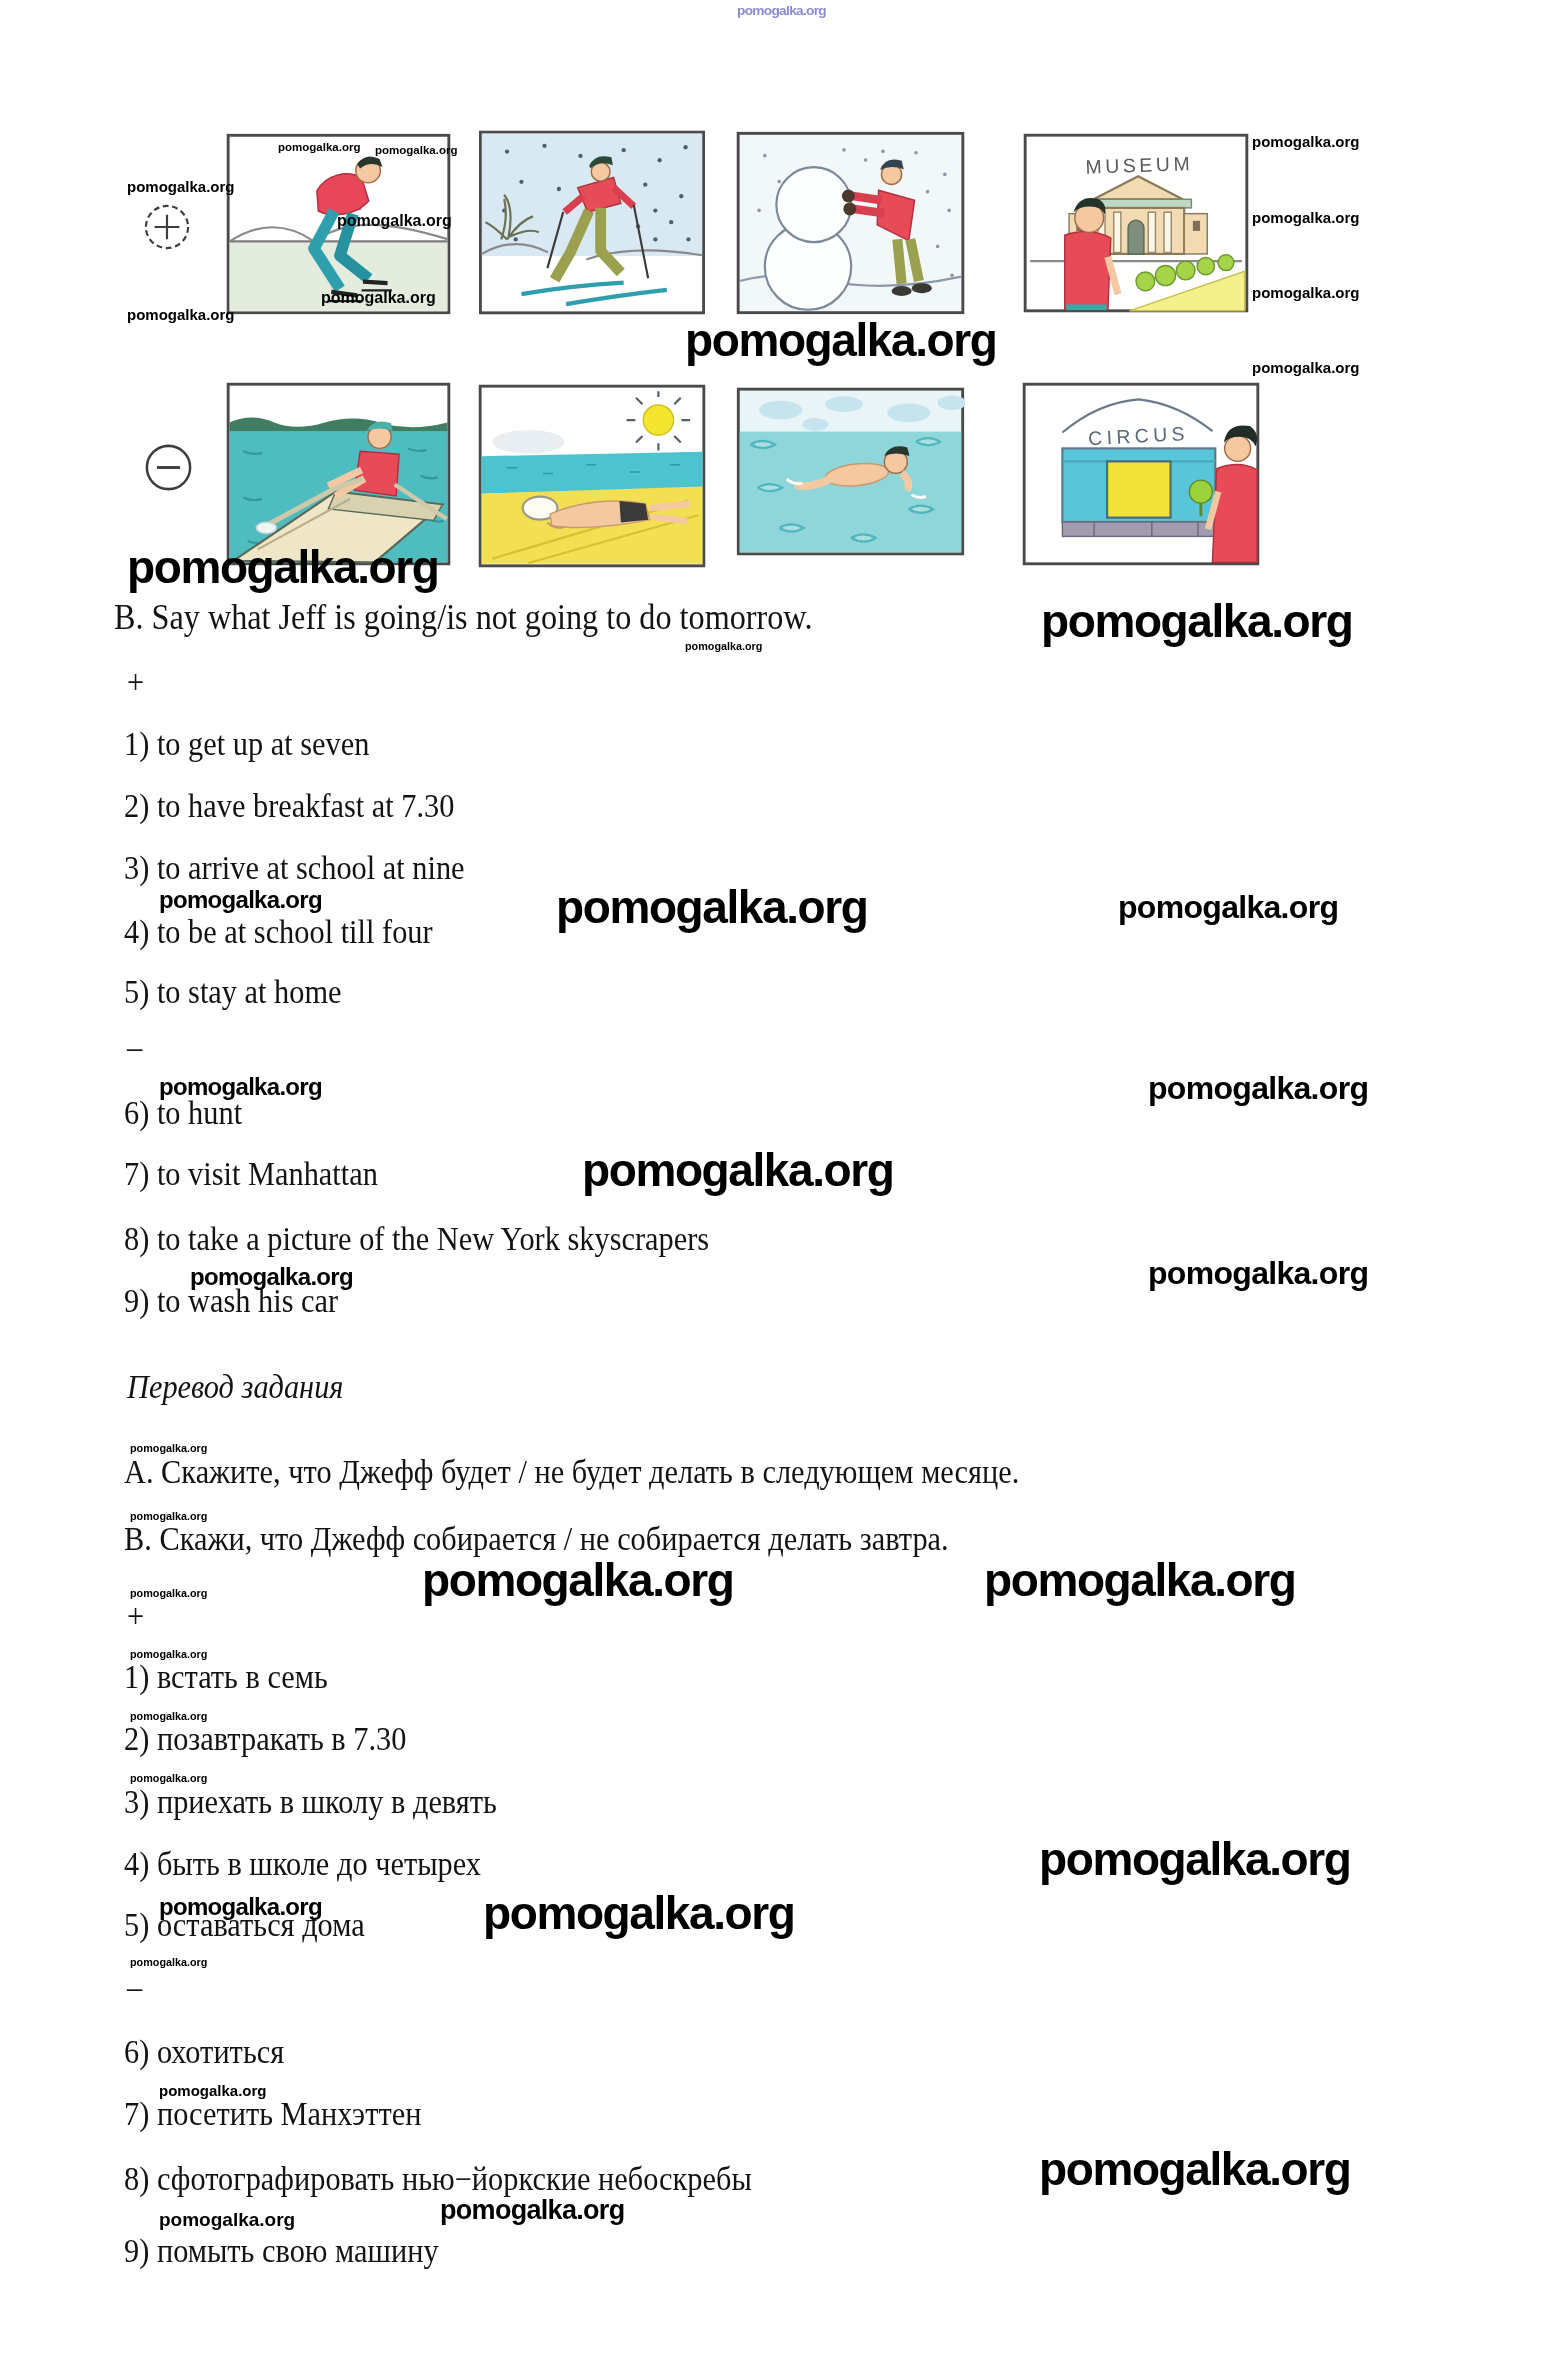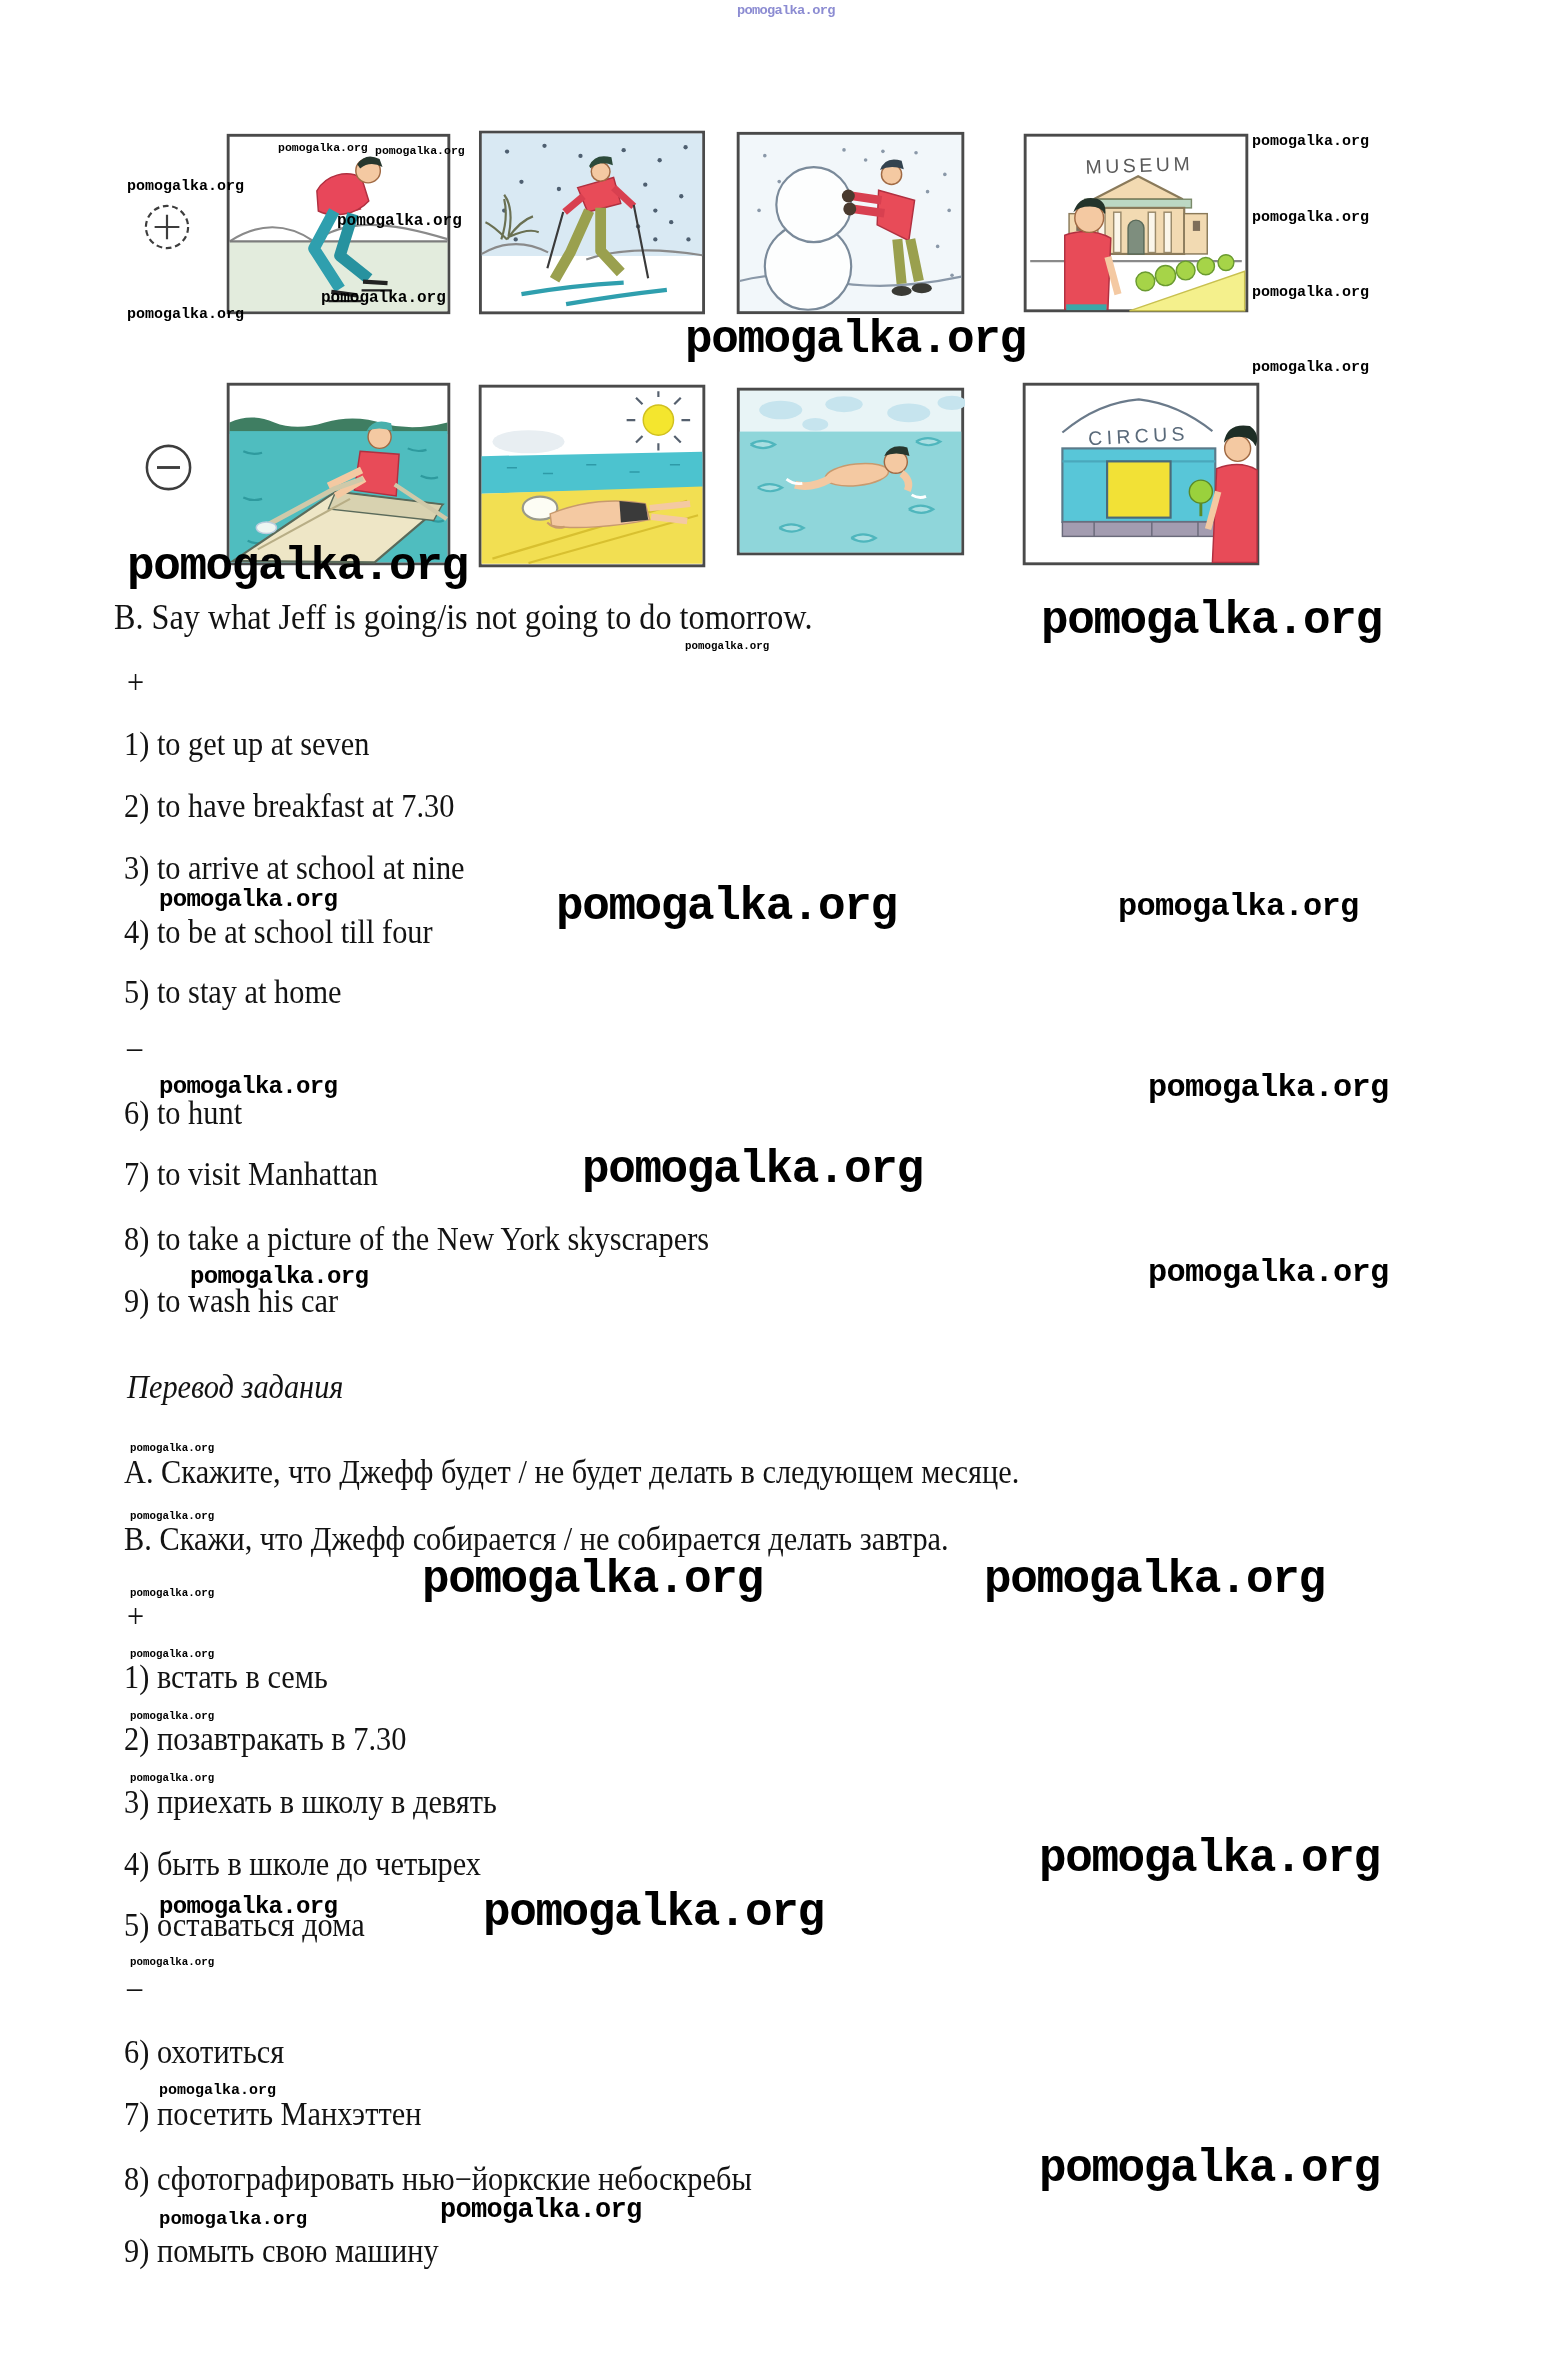--- a/index.html
+++ b/index.html
@@ -1,19 +1,19 @@
 <!DOCTYPE html>
 <html style="font-size:11.5px"><head>
 <meta charset="utf-8">
 <style>
   html,body{margin:0;padding:0;background:#ffffff;}
   .page{position:relative;width:1554px;height:2377px;background:#ffffff;overflow:hidden;
         font-family:"Liberation Serif",serif;}
   
-  .wm{position:absolute;font-family:Liberation Mono, monospace;font-weight:700;color:#000;
+  .wm{position:absolute;font-family:Liberation Sans, sans-serif;font-weight:700;color:#000;
       white-space:nowrap;letter-spacing:-0.7px;line-height:1;}
   .wm-top{color:#8c8cd2;}
   .wm-tiny{font-size:10.8px;letter-spacing:0;}
   .wm-small{font-size:15px;letter-spacing:0;}
   .wm-item{font-size:24px;}
   .wm-med{font-size:32px;}
   .wm-big{font-size:46px;letter-spacing:-1.4px;}
   
   .txt{position:absolute;color:#131313;font-size:33px;line-height:1.15;white-space:nowrap;
        transform:scaleX(.92);transform-origin:left top;}

